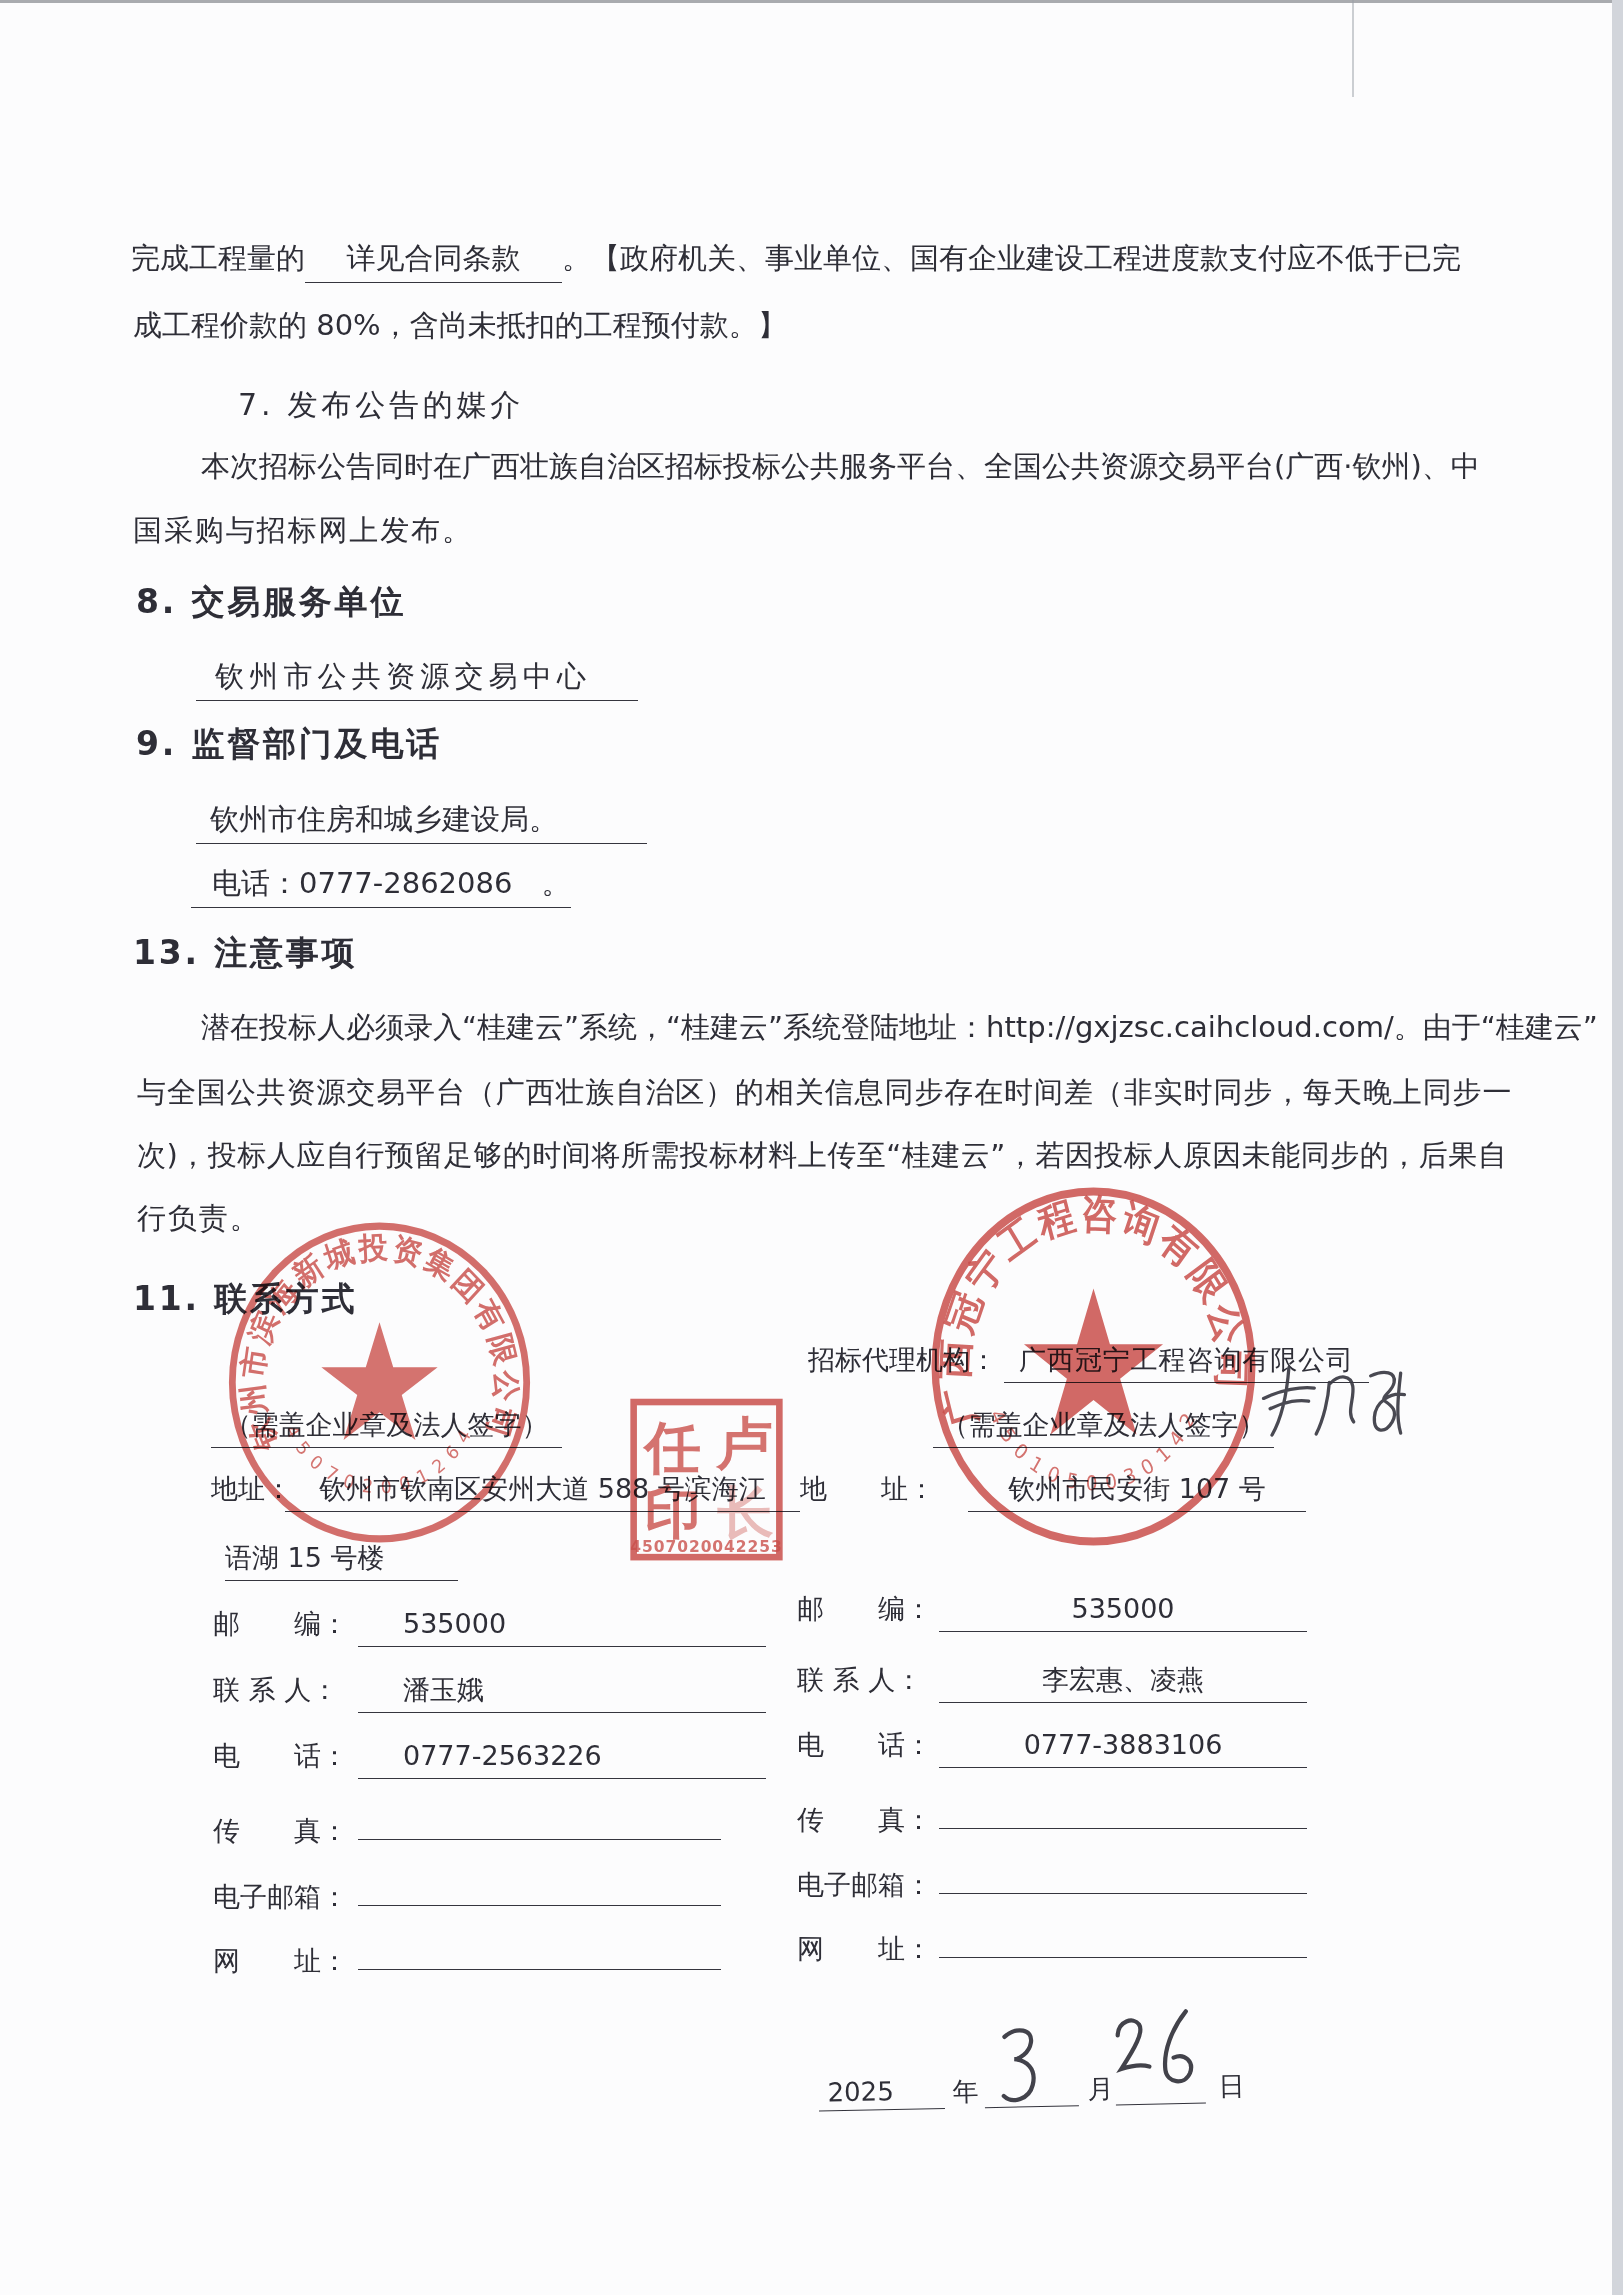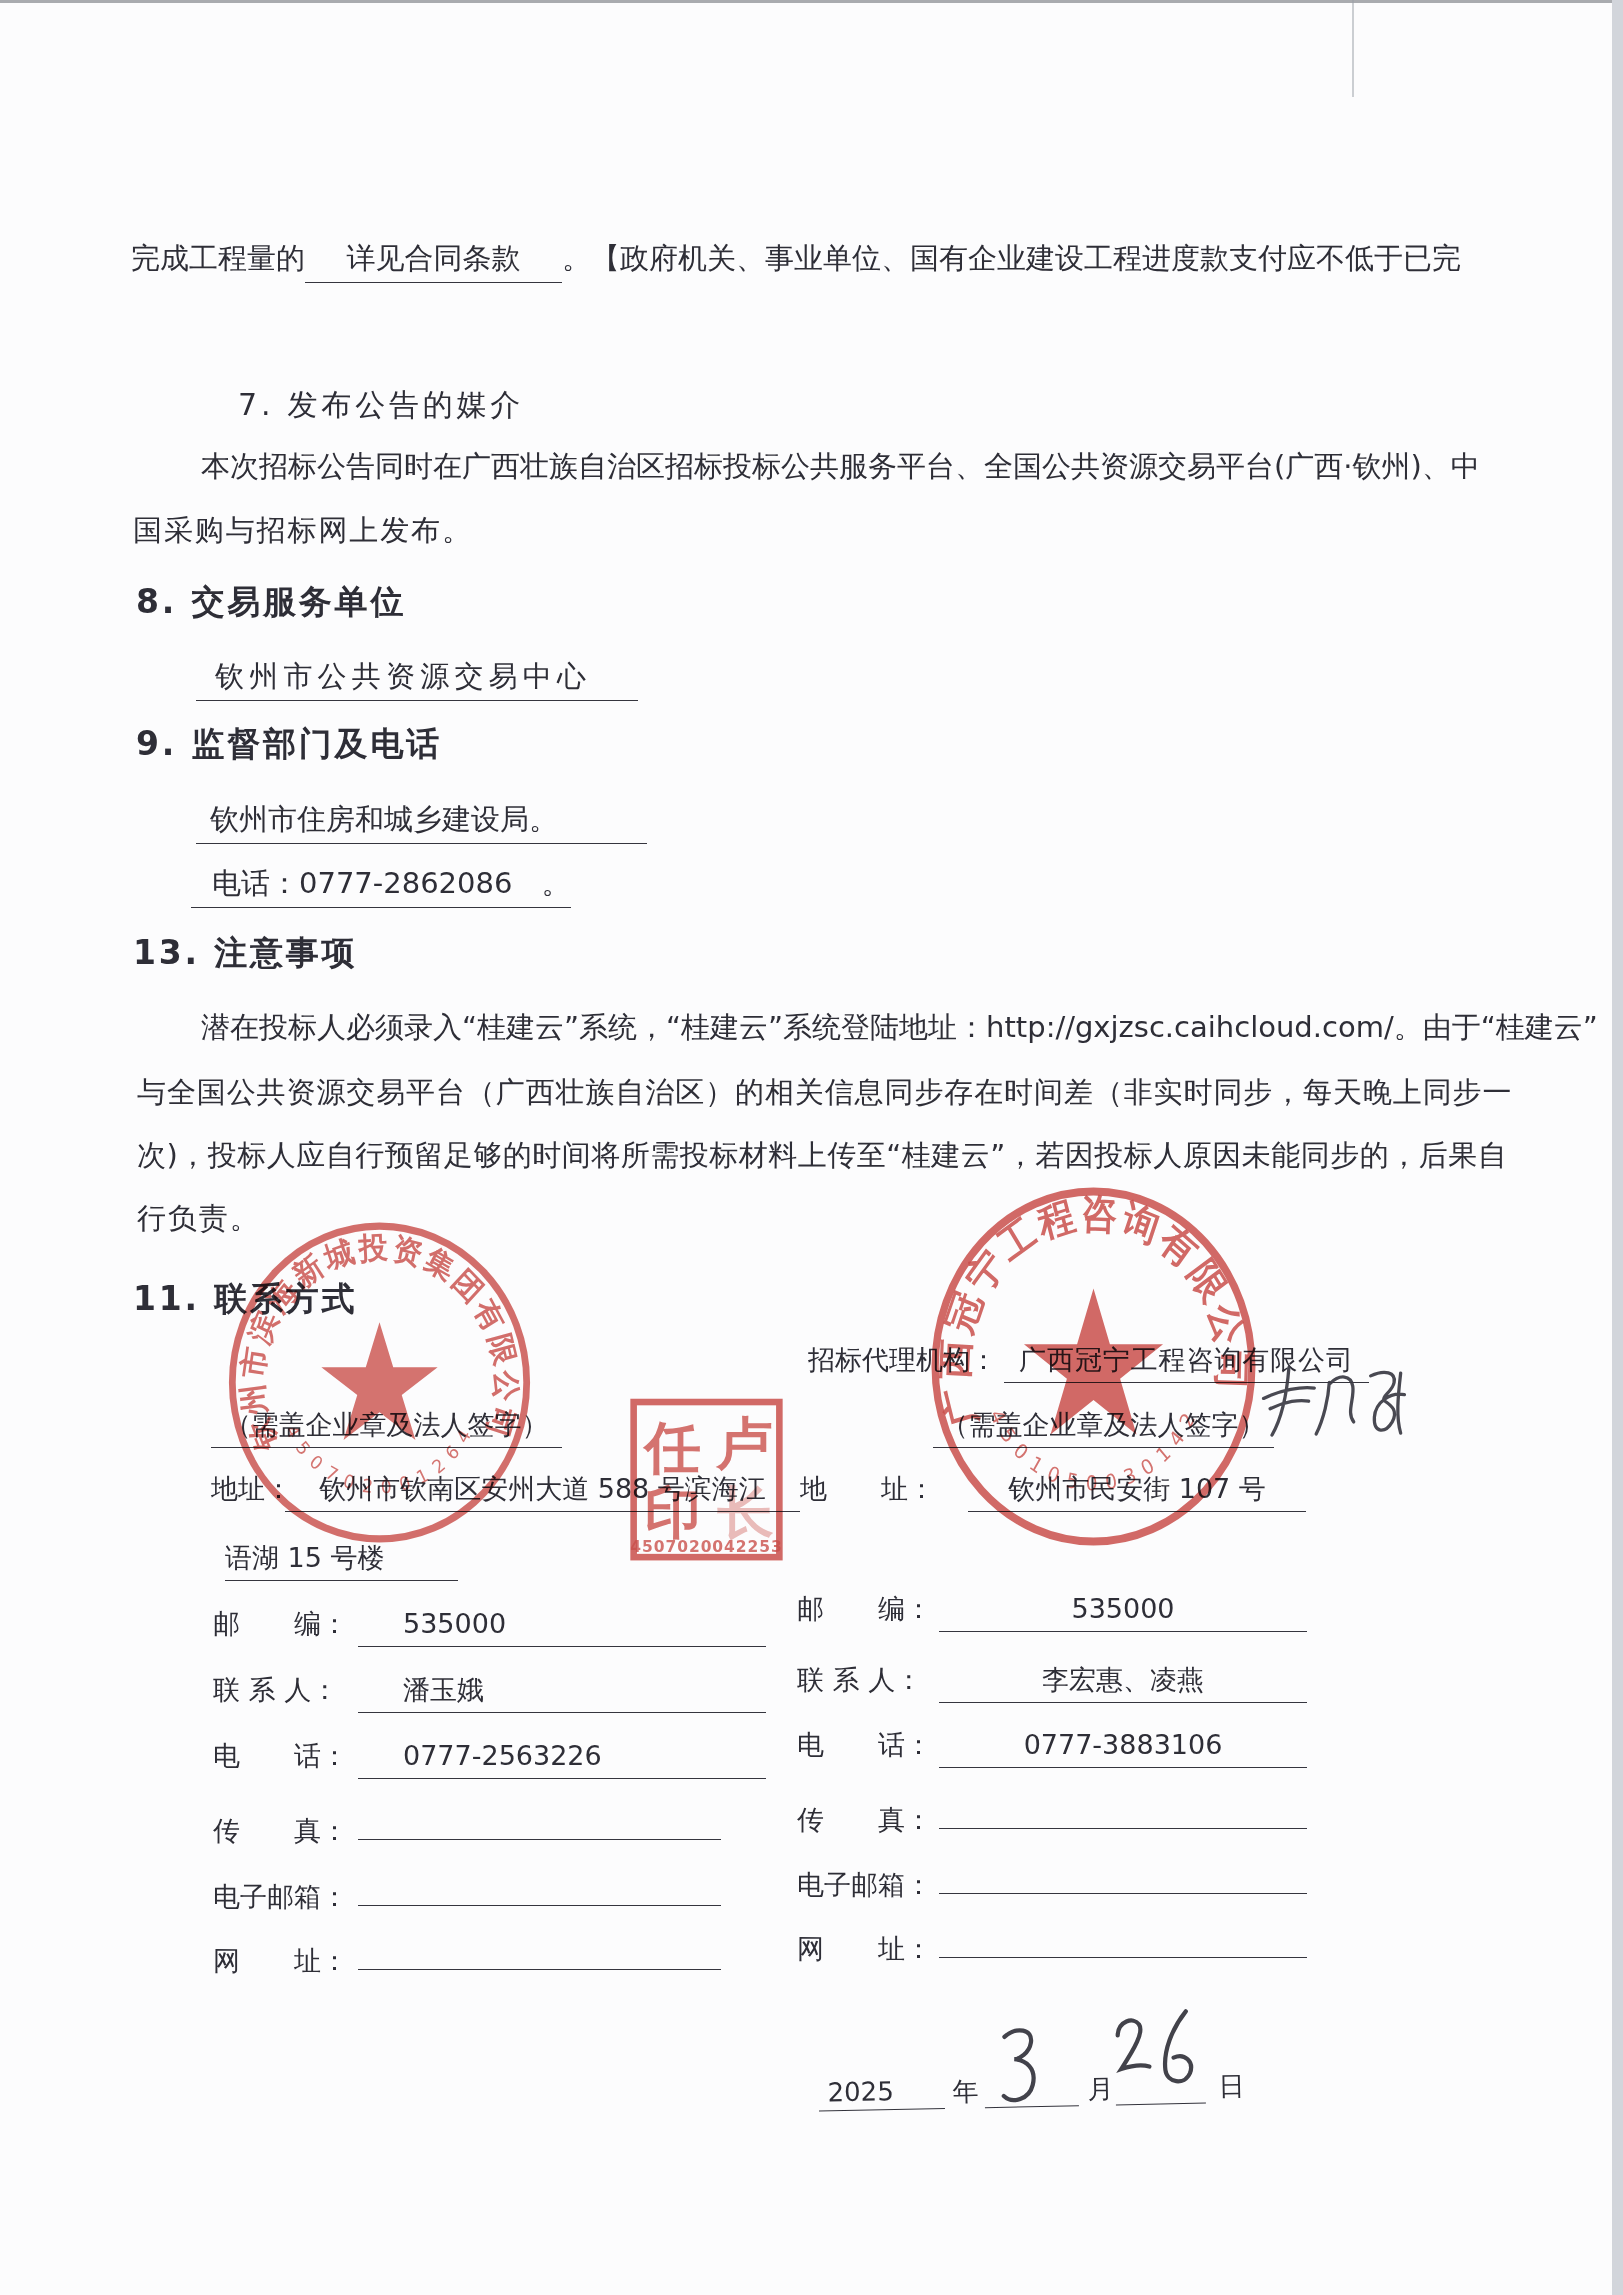--- a/index.html
+++ b/index.html
@@ -24,20 +24,21 @@
 
 <div class="page">
 
   <div class="artifact" style="left:0;top:0;width:1623px;height:2.8px;background:#565a61;opacity:.5"></div>
   <div class="artifact" style="left:1612px;top:0;width:11.3px;height:2295px;background:#d2d5db"></div>
   <div class="artifact" style="left:1352px;top:0;width:2.4px;height:97px;background:#9aa0a8;opacity:.5"></div>
 
   <div class="ln" style="left:131px;top:240px;">
     <span>完成工程量的</span><span class="ul ctr" style="width:257px;">详见合同条款</span><span>。【政府机关、事业单位、国有企业建设工程进度款支付应不低于已完</span>
   </div>
+  <div class="ln" style="left:133px;top:307px;">成工程价款的 80%，含尚未抵扣的工程预付款。】</div>
 
   <div class="ln sub" style="left:238px;top:385px;">7. 发布公告的媒介</div>
   <div class="ln" style="left:201px;top:448px;">本次招标公告同时在广西壮族自治区招标投标公共服务平台、全国公共资源交易平台(广西·钦州)、中</div>
   <div class="ln" style="left:133px;top:512px;letter-spacing:1.9px;">国采购与招标网上发布。</div>
 
   <div class="ln hd" style="left:136px;top:581px;">8. 交易服务单位</div>
   <div class="ln" style="left:196px;top:658px;">
     <span class="ul" style="width:423px;padding-left:19px;letter-spacing:5.2px;">钦州市公共资源交易中心</span>
   </div>
 

